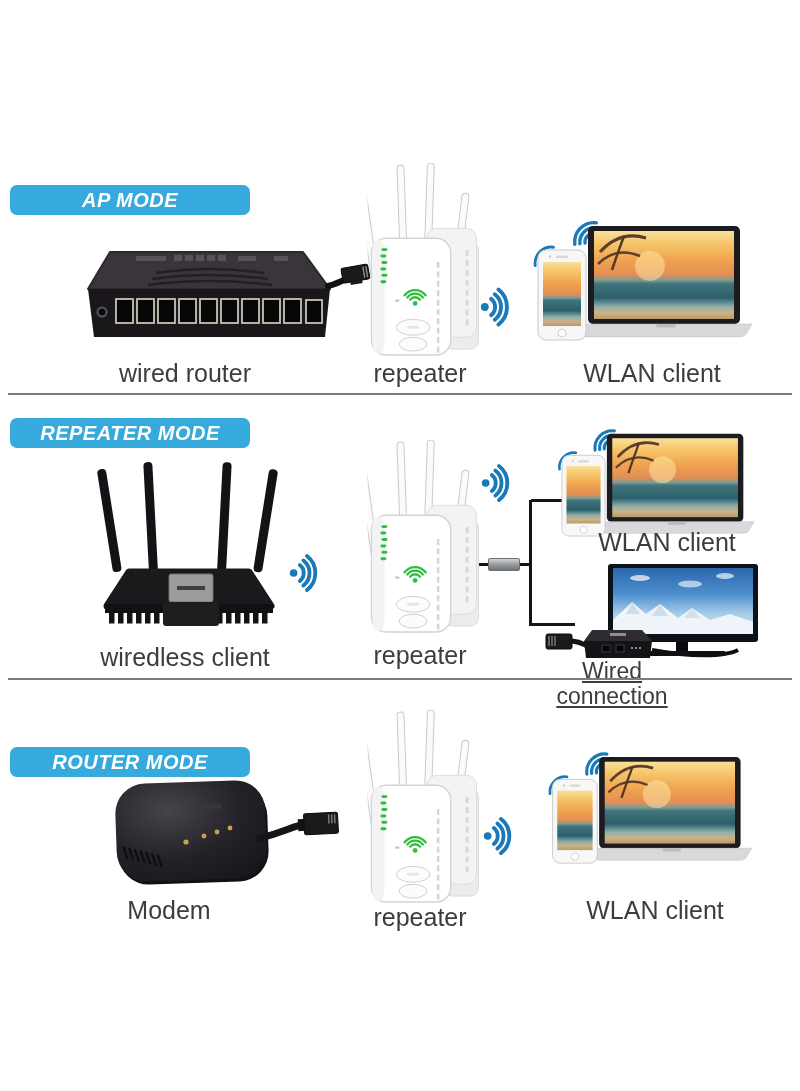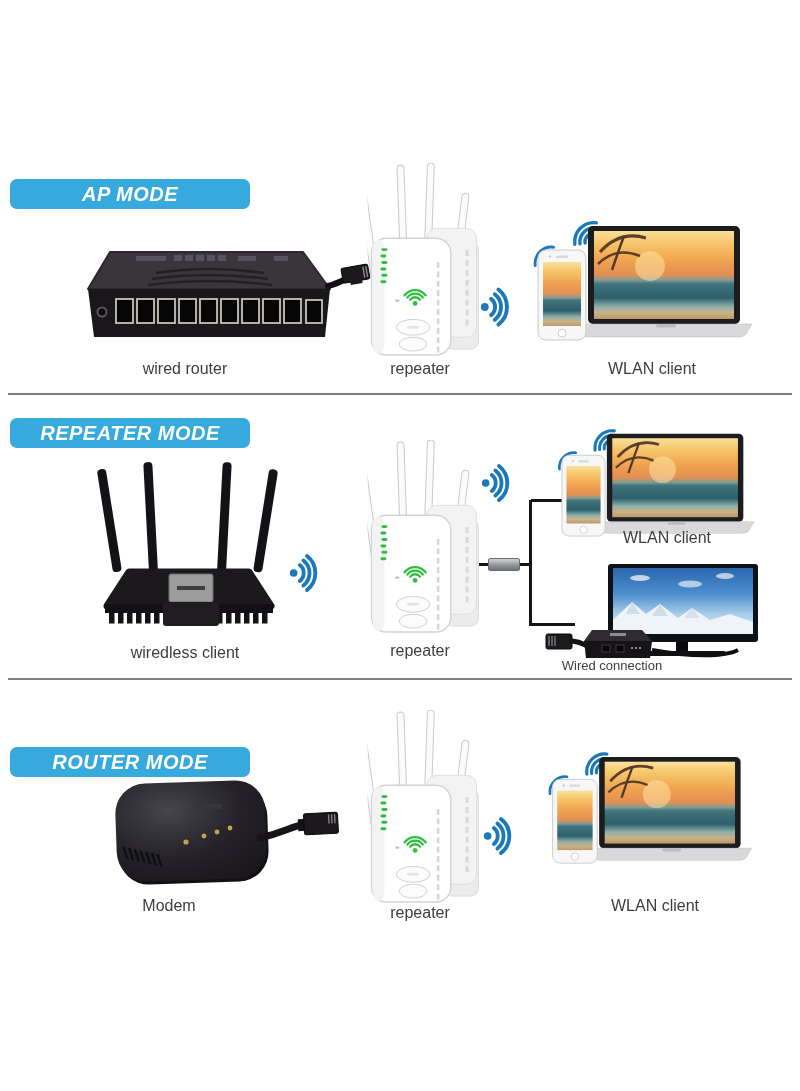--- a/index.html
+++ b/index.html
@@ -3,22 +3,22 @@
 <meta charset="utf-8">
 <style>
   html,body{margin:0;padding:0;background:#fff;}
   .canvas{position:relative;width:800px;height:1091px;background:#ffffff;
           font-family:"Liberation Sans",sans-serif;overflow:hidden;}
   .banner{position:absolute;left:10px;width:240px;height:30px;background:#36a9dd;
           color:#ffffff;font-weight:bold;font-style:italic;font-size:20px;
           letter-spacing:.5px;display:flex;align-items:center;justify-content:center;
           border-radius:7px;}
   .divider{position:absolute;left:8px;width:784px;height:2px;background:#7d7d7d;}
-  .label{position:absolute;font-size:16px;color:#3d3d3d;text-align:center;line-height:1.1;}
-  .label.small{font-size:13px;}
+  .label{position:absolute;font-size:25px;color:#3d3d3d;text-align:center;line-height:1.1;}
+  .label.small{font-size:23px;text-decoration:underline;}
   .wire{position:absolute;background:#151515;}
   .connector{position:absolute;left:488px;top:558px;width:30px;height:11px;border-radius:2px;
              background:linear-gradient(#cfd3d6,#8f9396 60%,#70757a);border:1px solid #6b6f73;}
   svg.fig{position:absolute;overflow:visible;}
 </style>
 </head>
 <body>
 
 <div class="canvas">
 
@@ -247,21 +247,21 @@
           <circle cx="92" cy="86" r="1" fill="#b9b9b9"></circle>
             <circle cx="96" cy="86" r="1" fill="#b9b9b9"></circle>
           <circle cx="100" cy="86" r="1" fill="#b9b9b9"></circle>
           <rect x="70" y="71" width="16" height="3" fill="#8f8d92"></rect>
         </g>
       </symbol>
     </defs>
   </svg>
 
   <div>
-    <div class="banner" style="top:179px">
+    <div class="banner" style="top:185px">
       <span>AP MODE</span>
     </div>
 
     <svg class="fig" style="left:78px;top:246px" width="298" height="104" viewBox="0 0 298 104">
         <use href="#sym-wired-router"></use>
       </svg>
     <div class="label" style="left:85px;top:360px;width:200px">wired router</div>
 
     <svg class="fig" style="left:367px;top:163px" width="116" height="196" viewBox="0 0 116 198">
         <use href="#sym-repeater"></use>

